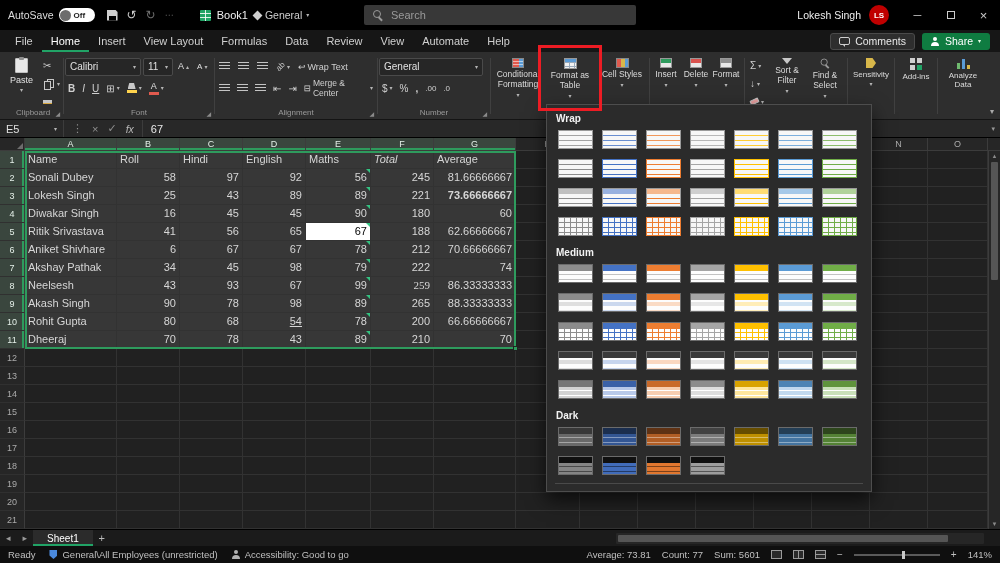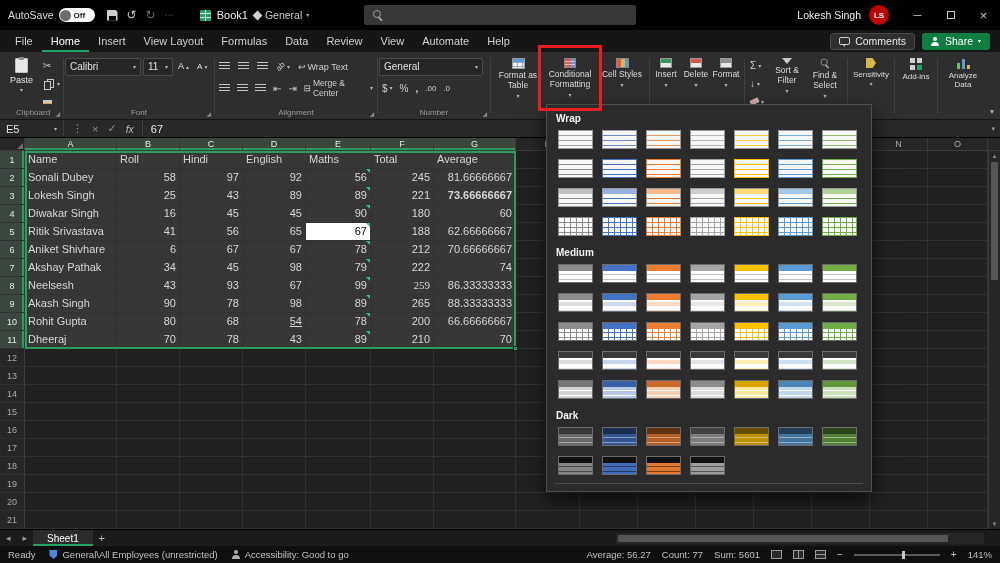--- a/index.html
+++ b/index.html
@@ -194,20 +194,21 @@
       <span class="ic-book"></span>
       <span>Book1</span>
       <span class="sens-pill">
         <span class="diamond"></span>
         <span>General</span>
         <span class="chev">▾</span>
       </span>
     </div>
     <div class="search-box">
       <span class="mag"></span>
+      <input class="search-input" readonly="" placeholder="Search" style="">
     </div>
     <div class="tb-right">
       <span class="user-name">Lokesh Singh</span>
       <span class="avatar">LS</span>
       <span class="win-btn">
           <span>─</span>
         </span>
       <span class="win-btn">
           <span class="ic-restore"></span>
         </span>
@@ -264,21 +265,21 @@
         </div>
       </div>
       <div class="rgroup-label">
           <span>Clipboard</span>
           <span class="launcher">◢</span>
         </div>
     </div>
     <div class="vsep"></div>
 
     <div class="rgroup" style="width:148px">
-      <div class="rgroup-content" style="flex-direction:row;align-items:stretch">
+      <div class="rgroup-content" style="flex-direction:column;align-items:stretch">
         <div class="frow">
           <span class="combo" style="width:76px">
               <span>Calibri</span>
               <span class="chev">▾</span>
             </span>
           <span class="combo" style="width:30px">
               <span>11</span>
               <span class="chev">▾</span>
             </span>
           <span class="sbtn">
@@ -398,27 +399,27 @@
       <div class="rgroup-label">
           <span>Number</span>
           <span class="launcher">◢</span>
         </div>
     </div>
     <div class="vsep"></div>
 
     <div class="rgroup" style="width:156px">
       <div class="rgroup-content">
         <div class="iconbtn" style="width:52px">
+          <span class="ic-cf"></span>
+          <span class="twoline">Conditional Formatting</span>
+          <span class="chev">▾</span>
+        </div>
+        <div class="iconbtn" style="width:52px">
           <span class="ic-fat"></span>
           <span class="twoline">Format as Table</span>
-          <span class="chev">▾</span>
-        </div>
-        <div class="iconbtn" style="width:52px">
-          <span class="ic-cf"></span>
-          <span class="twoline">Conditional Formatting</span>
           <span class="chev">▾</span>
         </div>
         <div class="iconbtn" style="width:52px">
           <span class="ic-cs"></span>
           <span class="twoline">Cell Styles</span>
           <span class="chev">▾</span>
         </div>
       </div>
       <div class="rgroup-label"></div>
     </div>
@@ -553,21 +554,21 @@
         <div class="sel-overlay" style="left: 25px; top: 0px; width: 491px; height: 198px;">
           <span class="fill-handle"></span>
         </div>
       <div class="grid-row">
             <div class="rownum sel">1</div>
             <div class="cell sel" style="width: 92px;">Name</div>
             <div class="cell sel" style="width: 63px;">Roll</div>
             <div class="cell sel" style="width: 63px;">Hindi</div>
             <div class="cell sel" style="width: 63px;">English</div>
             <div class="cell sel" style="width: 65px;">Maths</div>
-            <div class="cell sel" style="width: 63px;">Total</div>
+            <div class="cell sel" style="width: 63px; font-style: italic;">Total</div>
             <div class="cell sel" style="width: 82px;">Average</div>
             <div class="cell" style="width: 64px;"></div>
             <div class="cell" style="width: 58px;"></div>
             <div class="cell" style="width: 58px;"></div>
             <div class="cell" style="width: 58px;"></div>
             <div class="cell" style="width: 58px;"></div>
             <div class="cell" style="width: 58px;"></div>
             <div class="cell" style="width: 58px;"></div>
             <div class="cell" style="width: 60px;"></div>
           </div>
@@ -954,21 +955,21 @@
     <span class="sb-item">Ready</span>
     <span class="sb-item">
       <span class="shield"></span>
       <span>General\All Employees (unrestricted)</span>
     </span>
     <span class="sb-item">
       <span class="person-gray"></span>
       <span>Accessibility: Good to go</span>
     </span>
     <div class="sb-right">
-      <span>Average: 56.27</span>
+      <span>Average: 73.81</span>
       <span>Count: 77</span>
       <span>Sum: 5601</span>
       <span class="vico"></span>
       <span class="vico b"></span>
       <span class="vico c"></span>
       <span class="zbtn">−</span>
       <span class="zoomtrack">
           <span class="zoomthumb"></span>
         </span>
       <span class="zbtn">+</span>

